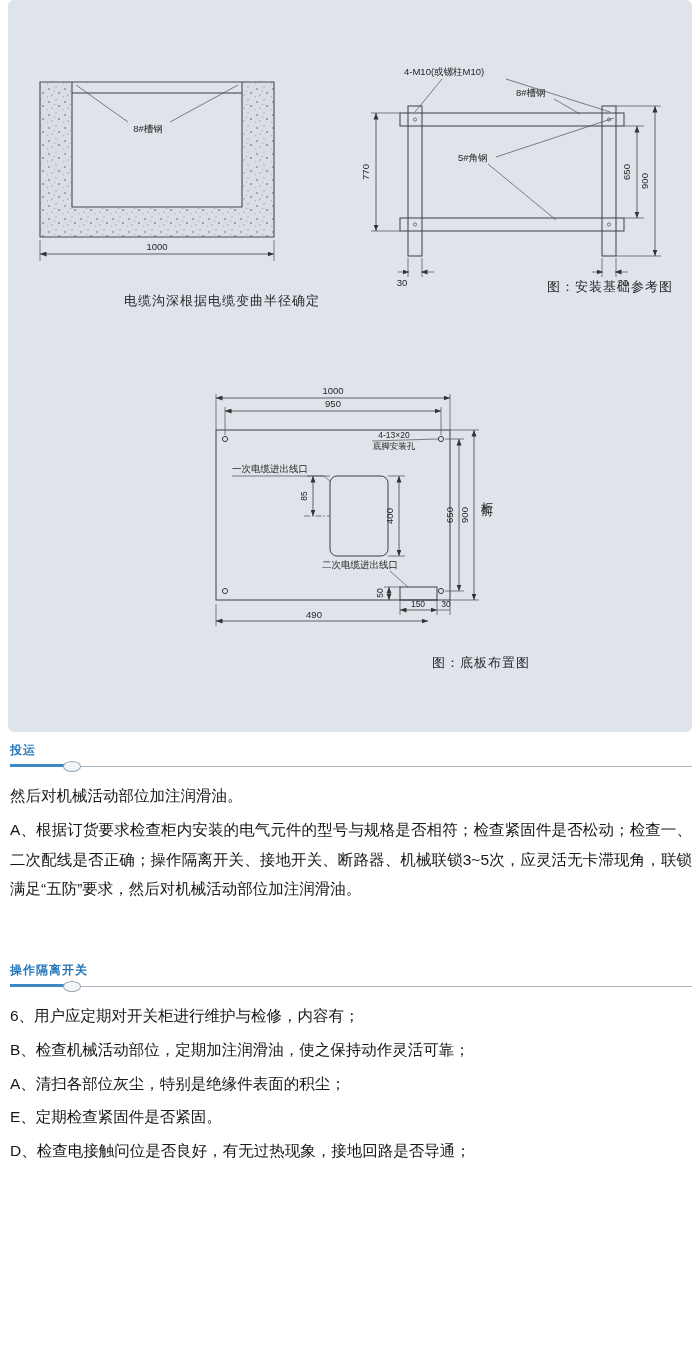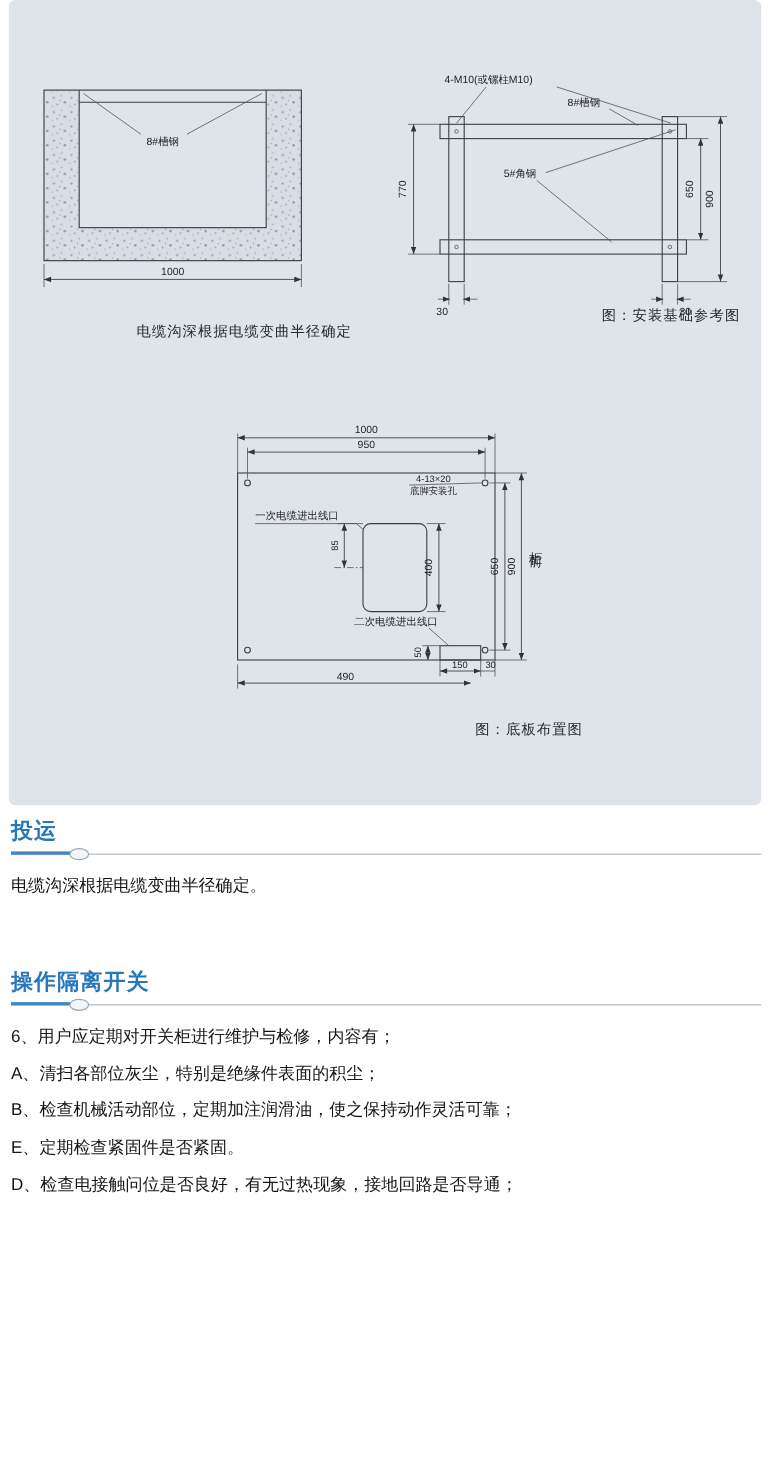--- a/index.html
+++ b/index.html
@@ -19,21 +19,21 @@
   .dim{stroke:#3a3f44;stroke-width:0.8;fill:none}
   .diagram-caption{
     position:absolute;font-size:13px;color:#26292c;text-align:right;letter-spacing:1px;
   }
   .front-label{
     position:absolute;left:470px;top:492px;writing-mode:vertical-rl;
     font-size:12px;letter-spacing:3px;color:#1f1f1f;
   }
   .content{position:absolute;left:10px;top:742px;width:682px}
   .content h2{
-    font-size:20px;color:#2678bb;font-weight:600;margin:0 0 7px 0;letter-spacing:1px;
+    font-size:12px;color:#2678bb;font-weight:600;margin:0 0 7px 0;letter-spacing:1px;
   }
   .rule{position:relative;height:14px;border-top:1px solid #a9b5bf}
   .rule::before{
     content:"";position:absolute;left:0;top:-3px;width:56px;height:3px;background:#4187c3;
   }
   .rule-dot{
     position:absolute;left:53px;top:-6px;width:16px;height:9px;background:#f3f6f8;
     border:1px solid #98a4ae;border-radius:50%;
   }
   .content p{
@@ -207,28 +207,29 @@
   <div class="diagram-caption" style="left:192px;top:654px;width:330px">图：底板布置图</div>
 </div>
 
 <div class="content">
 
   <section>
     <h2>投运</h2>
     <div class="rule">
       <span class="rule-dot"></span>
     </div>
-    <p>电缆沟深根据电缆变曲半径确定。</p>
+    <p>然后对机械活动部位加注润滑油。</p>
+    <p>A、根据订货要求检查柜内安装的电气元件的型号与规格是否相符；检查紧固件是否松动；检查一、二次配线是否正确；操作隔离开关、接地开关、断路器、机械联锁3~5次，应灵活无卡滞现角，联锁满足“五防”要求，然后对机械活动部位加注润滑油。</p>
   </section>
 
   <section class="sec2">
     <h2>操作隔离开关</h2>
     <div class="rule">
       <span class="rule-dot"></span>
     </div>
     <p>6、用户应定期对开关柜进行维护与检修，内容有；</p>
+    <p>B、检查机械活动部位，定期加注润滑油，使之保持动作灵活可靠；</p>
     <p>A、清扫各部位灰尘，特别是绝缘件表面的积尘；</p>
-    <p>B、检查机械活动部位，定期加注润滑油，使之保持动作灵活可靠；</p>
     <p>E、定期检查紧固件是否紧固。</p>
     <p>D、检查电接触问位是否良好，有无过热现象，接地回路是否导通；</p>
   </section>
 
 </div>
 
 </body></html>

